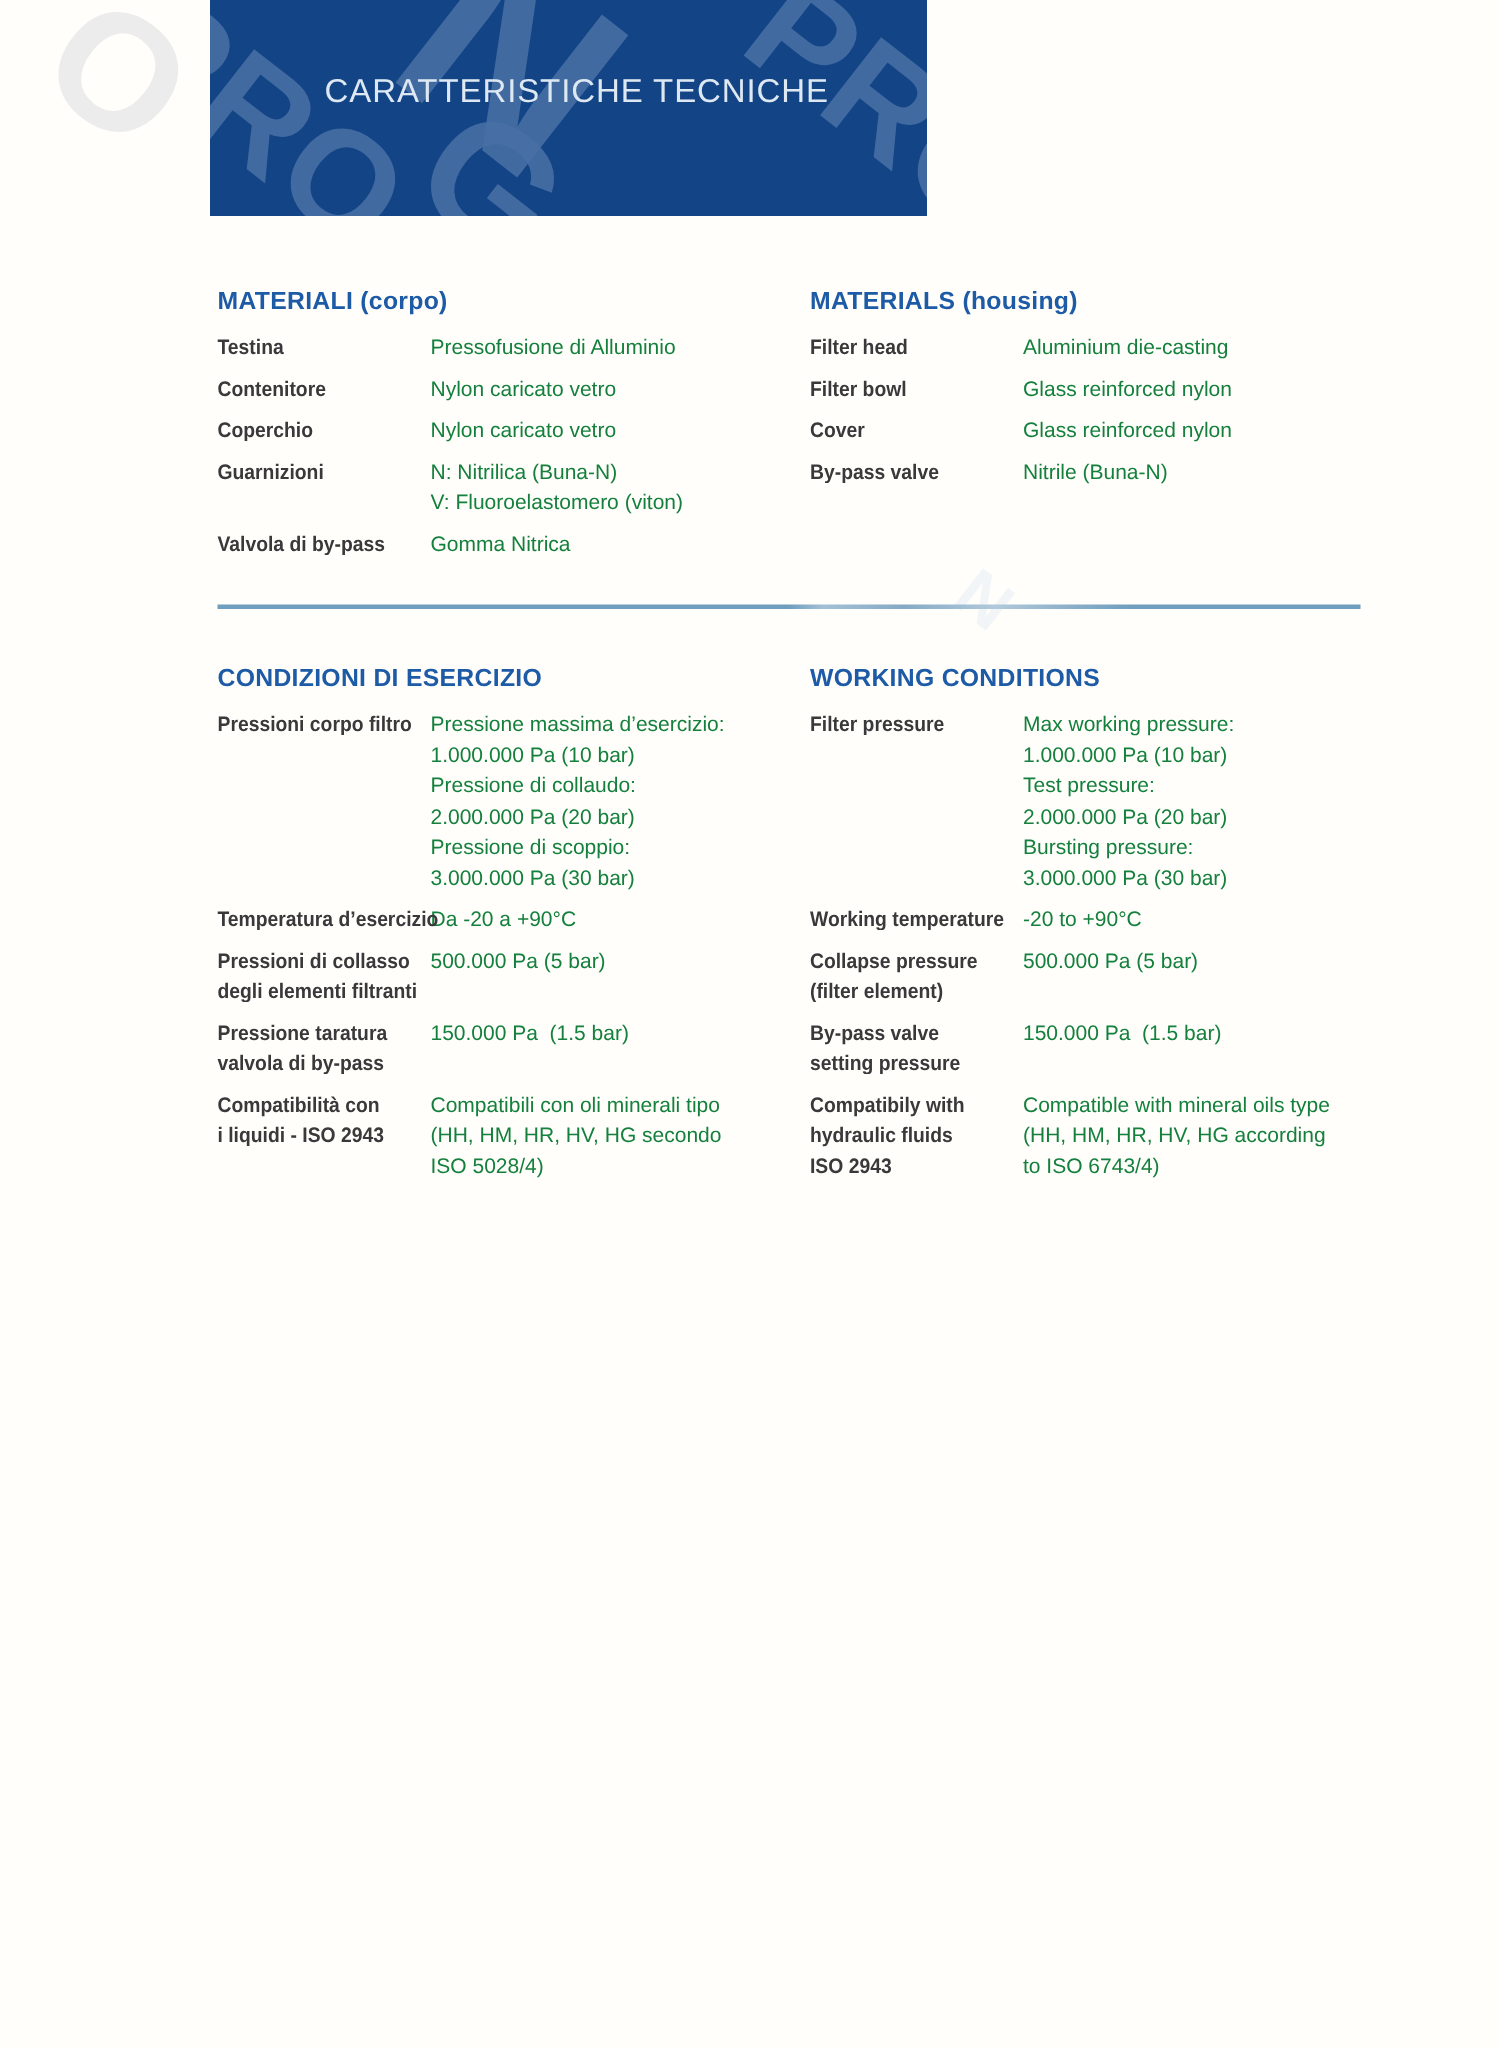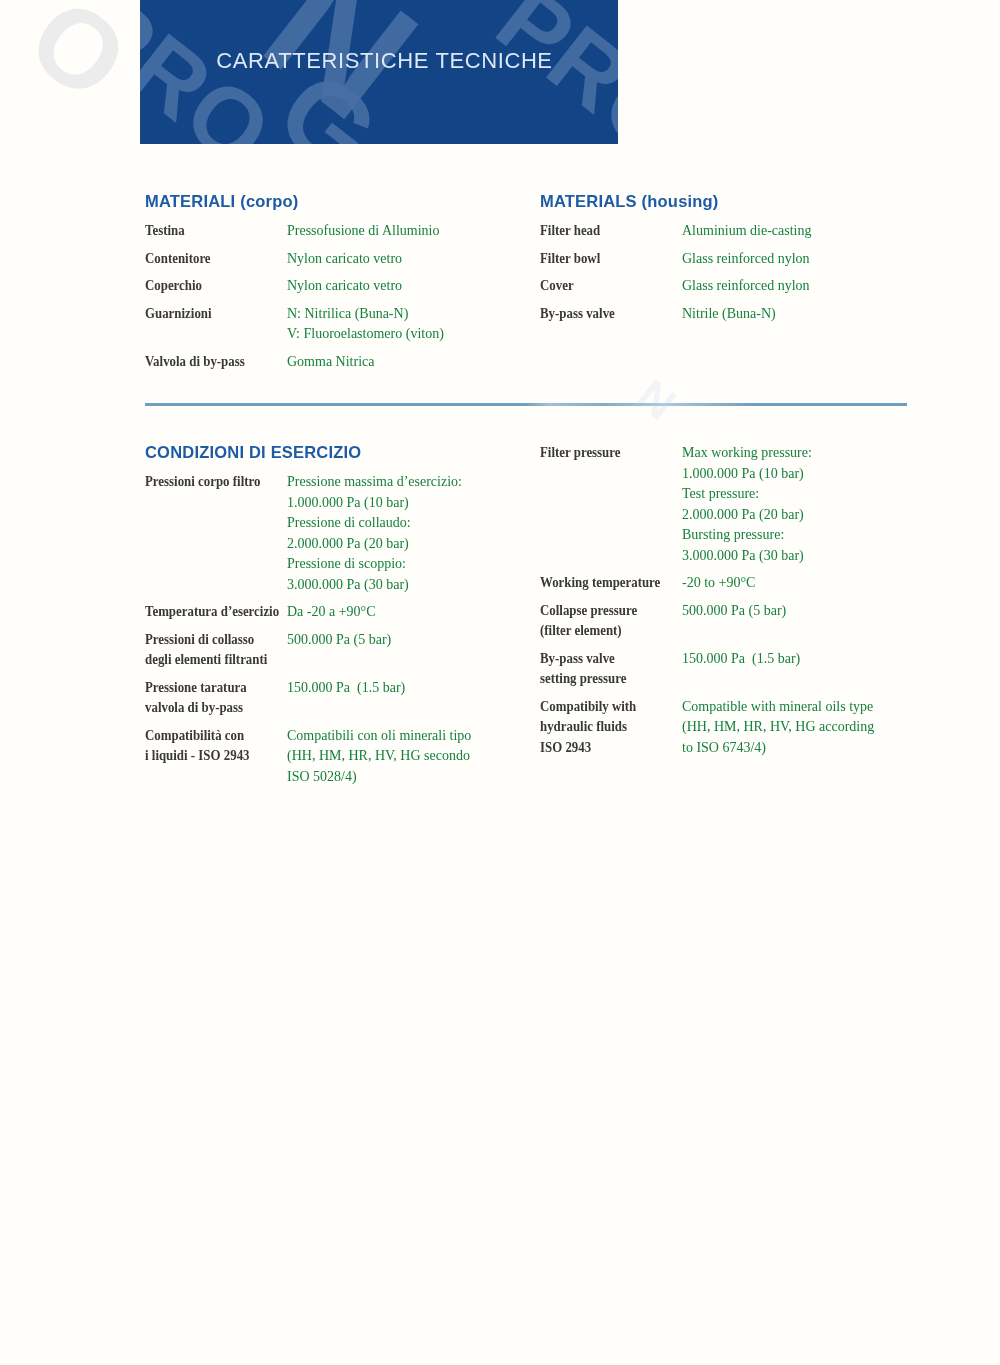--- a/index.html
+++ b/index.html
@@ -64,21 +64,20 @@
     margin:0 0 10px 0;
     font-size:16.5px;font-weight:bold;
     color:#1d5ba6;letter-spacing:.2px;
   }
   .row{
     display:grid;
     grid-template-columns:142px 1fr;
     margin-bottom:7px;
     font-size:14px;
     line-height:20.5px;
-    font-family:Liberation Serif, serif;
   }
   .row-label{
     font-weight:bold;color:#39393b;
     white-space:pre;
     transform:scaleX(.92);transform-origin:0 0;
   }
   .row-value{
     color:#15803d;
     white-space:pre-wrap;
   }
@@ -193,20 +192,21 @@
             <div class="row">
               <div class="row-label">Compatibilità con
 i liquidi - ISO 2943</div>
               <div class="row-value">Compatibili con oli minerali tipo
 (HH, HM, HR, HV, HG secondo
 ISO 5028/4)</div>
             </div>
           </div>
       </section>
       <section>
+        <h2 class="section-heading">WORKING CONDITIONS</h2>
         <div class="rows">
             <div class="row">
               <div class="row-label">Filter pressure</div>
               <div class="row-value">Max working pressure:
 1.000.000 Pa (10 bar)
 Test pressure:
 2.000.000 Pa (20 bar)
 Bursting pressure:
 3.000.000 Pa (30 bar)</div>
             </div>

